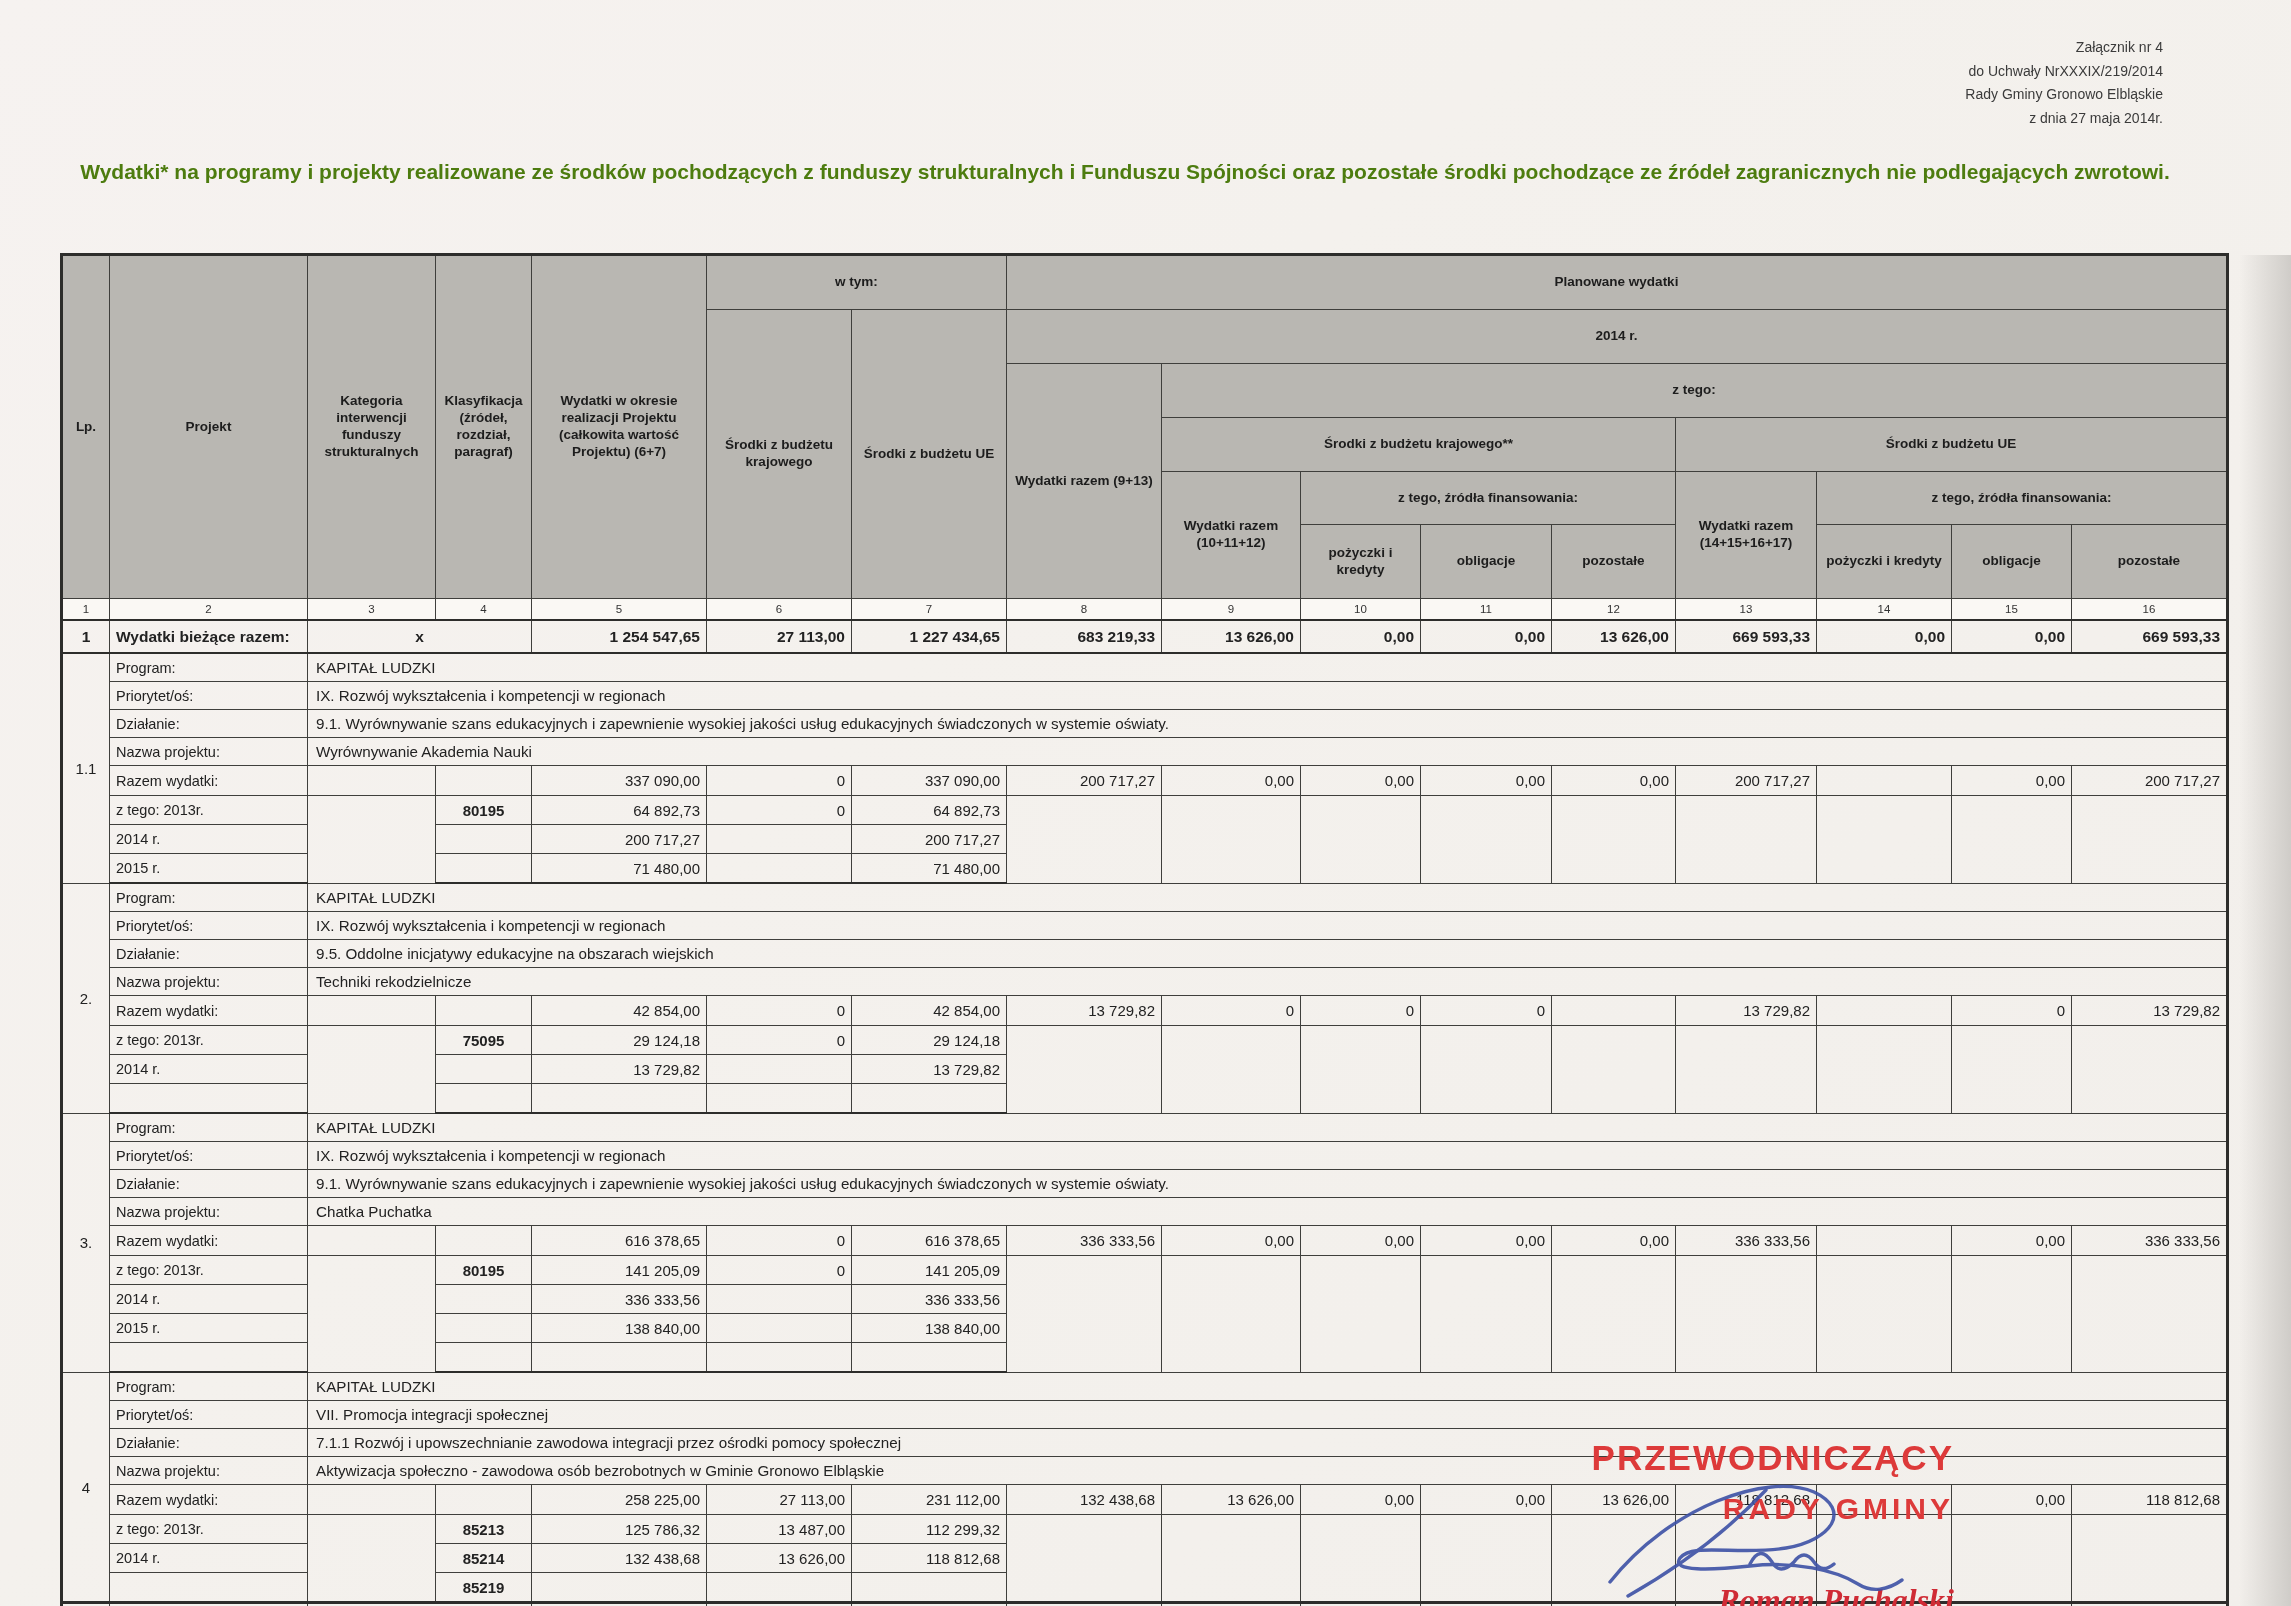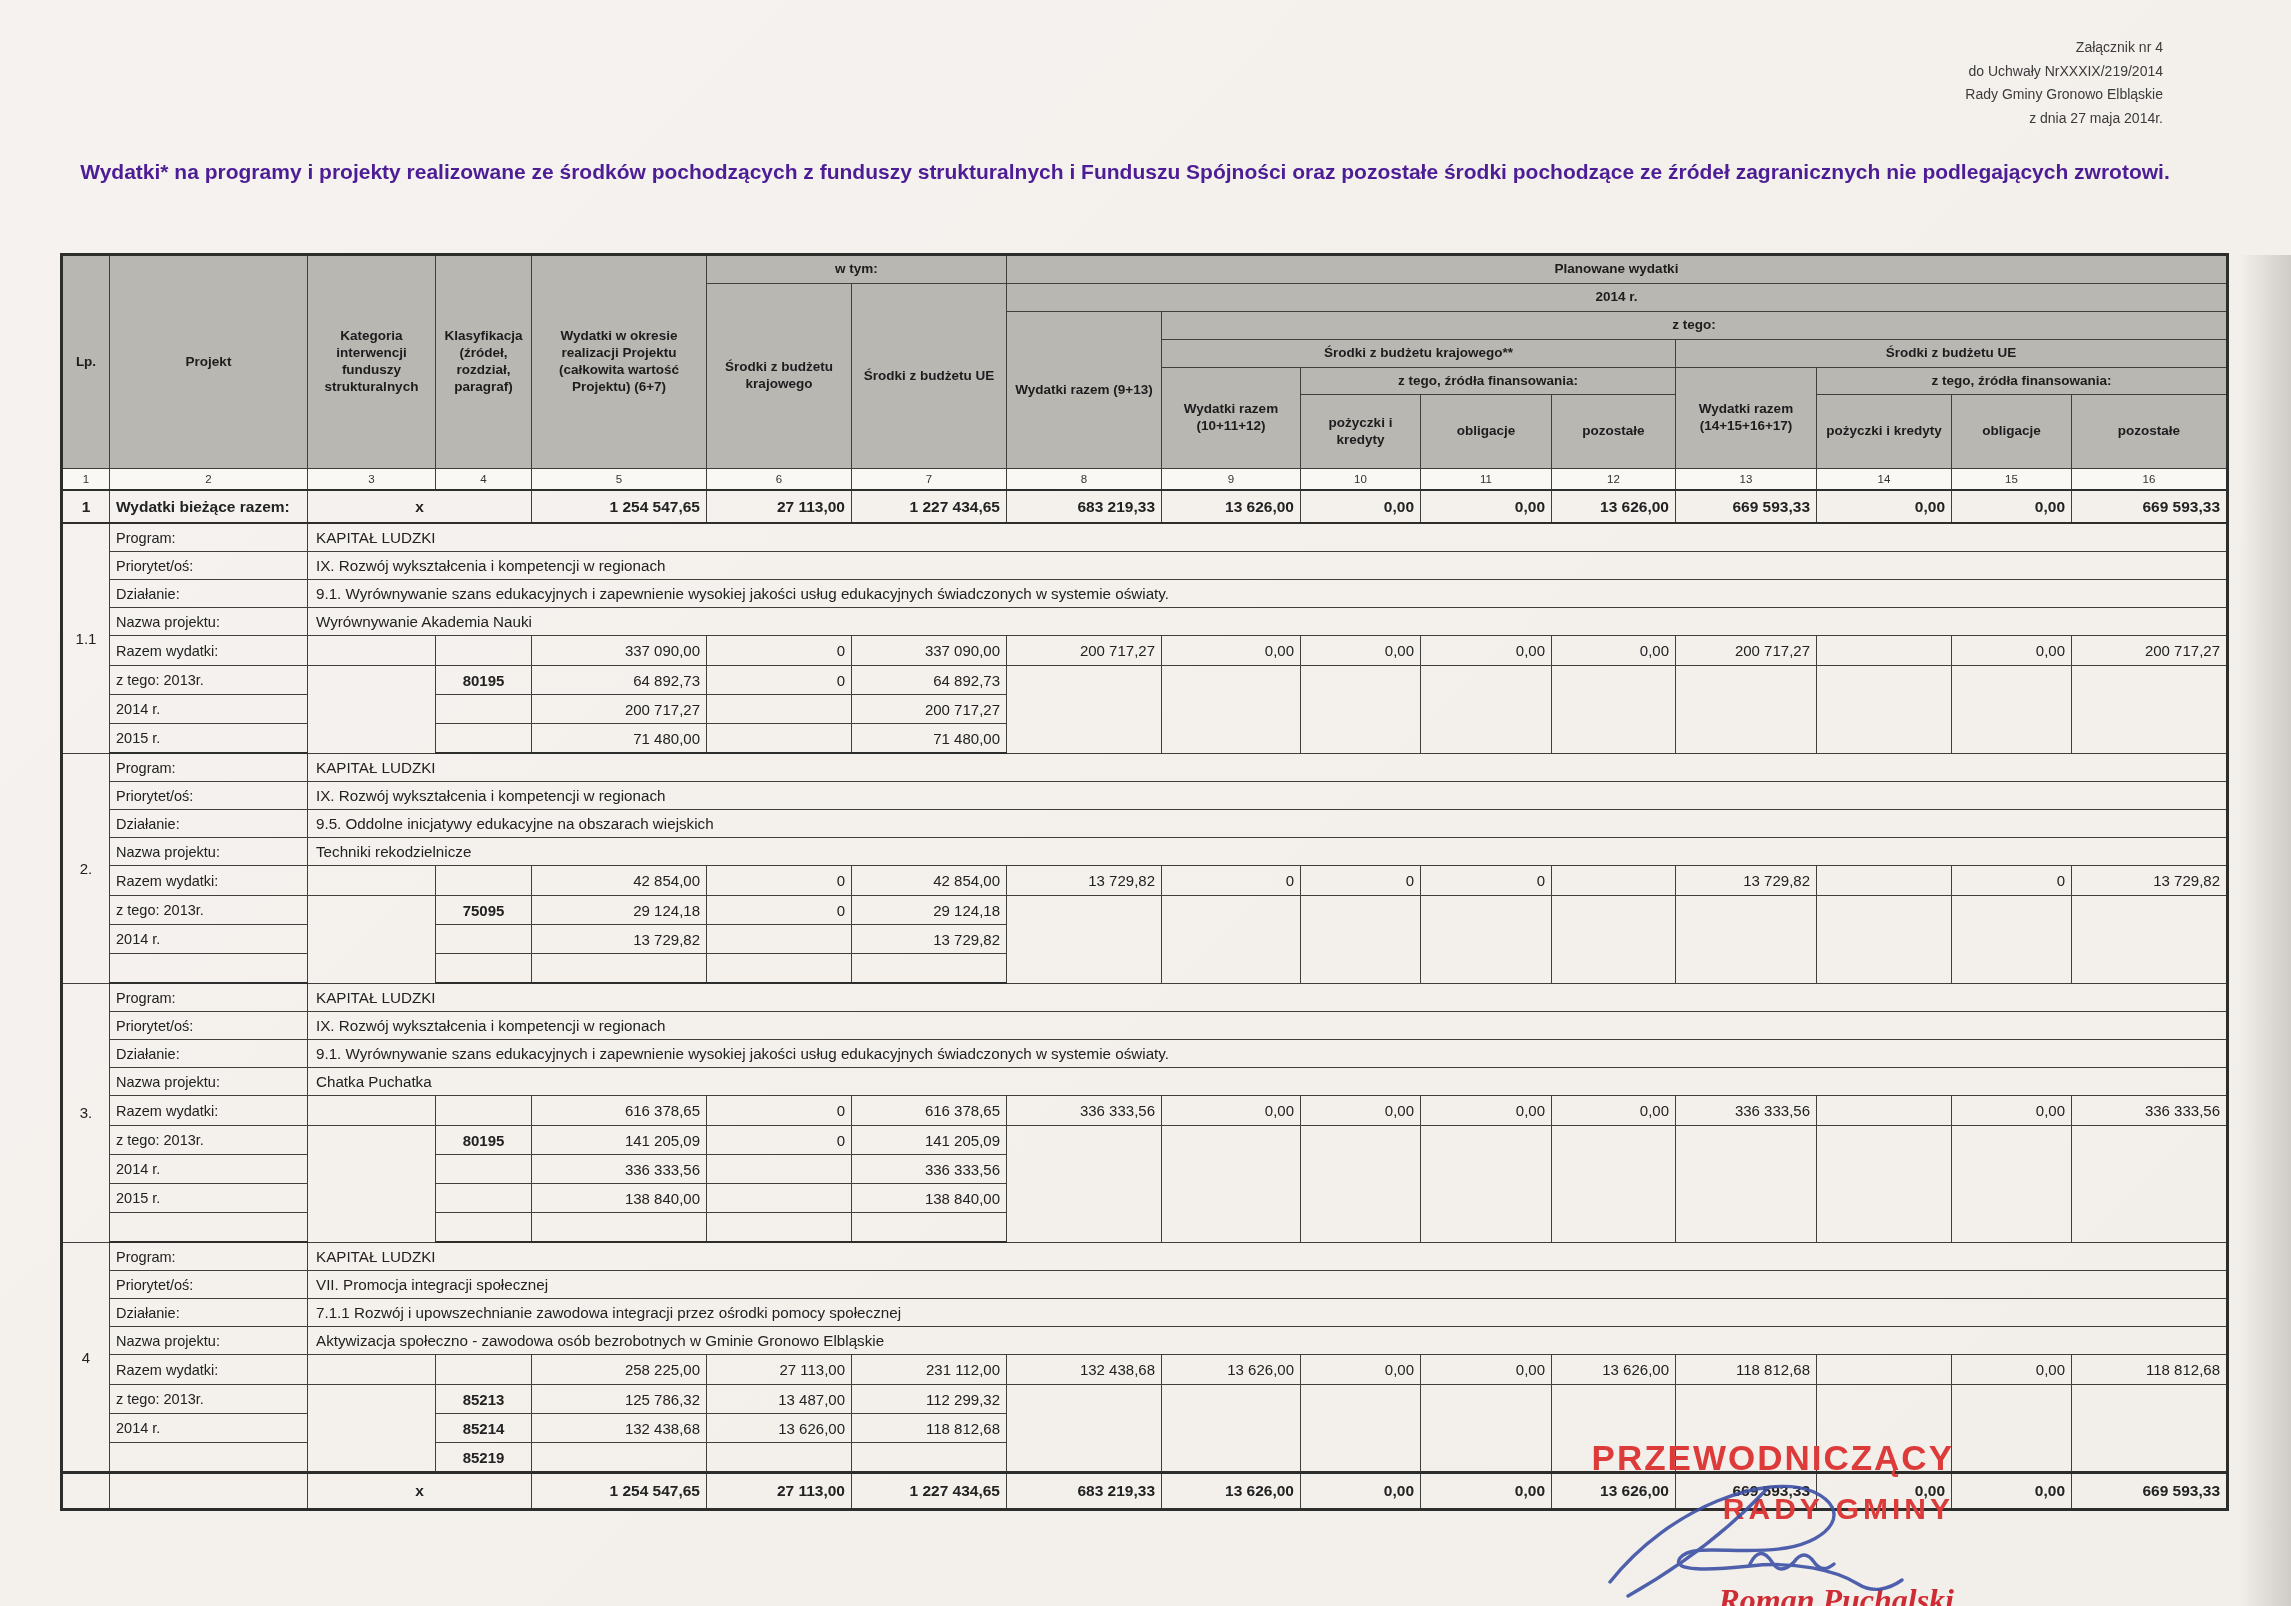--- a/index.html
+++ b/index.html
@@ -4,26 +4,26 @@
 <style>
   html,body{margin:0;padding:0;}
   body{width:2291px;height:1606px;position:relative;overflow:hidden;
        background:linear-gradient(135deg,#f6f2f0 0%,#f4f1ed 40%,#f2efeb 100%);
        font-family:"Liberation Sans",sans-serif;color:#222;}
   .scan-edge{position:absolute;right:0;top:255px;bottom:0;width:52px;
        background:linear-gradient(to right,rgba(205,202,198,0),#cfccc8);}
   .corner{position:absolute;top:36px;right:128px;text-align:right;
        font-size:14px;line-height:23.5px;color:#3b3b3b;}
   .title{position:absolute;top:156px;left:62px;width:2126px;text-align:center;
-       font-size:21px;font-weight:bold;line-height:31px;color:#4c1d95;}
+       font-size:21px;font-weight:bold;line-height:31px;color:#4d7c0f;}
   table.main{position:absolute;top:253px;left:60px;border-collapse:collapse;
        table-layout:fixed;border:3px solid #2d2d2b;}
   table.main th,table.main td{border:1.5px solid #3f3f3c;overflow:hidden;}
   table.main th{background:#b9b7b2;font-size:13.5px;font-weight:bold;text-align:center;
-       vertical-align:middle;padding:5px 3px;line-height:1.25;color:#1d1d1d;}
+       vertical-align:middle;padding:18px 3px;line-height:1.25;color:#1d1d1d;}
   tr.numrow td{height:20px;background:#faf8f4;font-size:11.5px;text-align:center;
        padding:0;color:#333;}
   tr.numrow td{border-bottom:2.5px solid #2d2d2b;}
   td.lp-cell{text-align:center;vertical-align:middle;font-size:15px;}
   td.lbl{font-size:14.5px;padding:1px 6px;text-align:left;height:25px;white-space:nowrap;}
   td.val{font-size:15.2px;padding:1px 8px;text-align:left;white-space:nowrap;}
   td.num{font-size:15px;text-align:right;padding:2px 6px;white-space:nowrap;}
   td.ctr{font-size:15px;text-align:center;font-weight:bold;}
   tr.bold-row td{font-weight:bold;font-size:15.5px;height:27px;
        border-top:2.5px solid #2d2d2b;border-bottom:2.5px solid #2d2d2b;}

